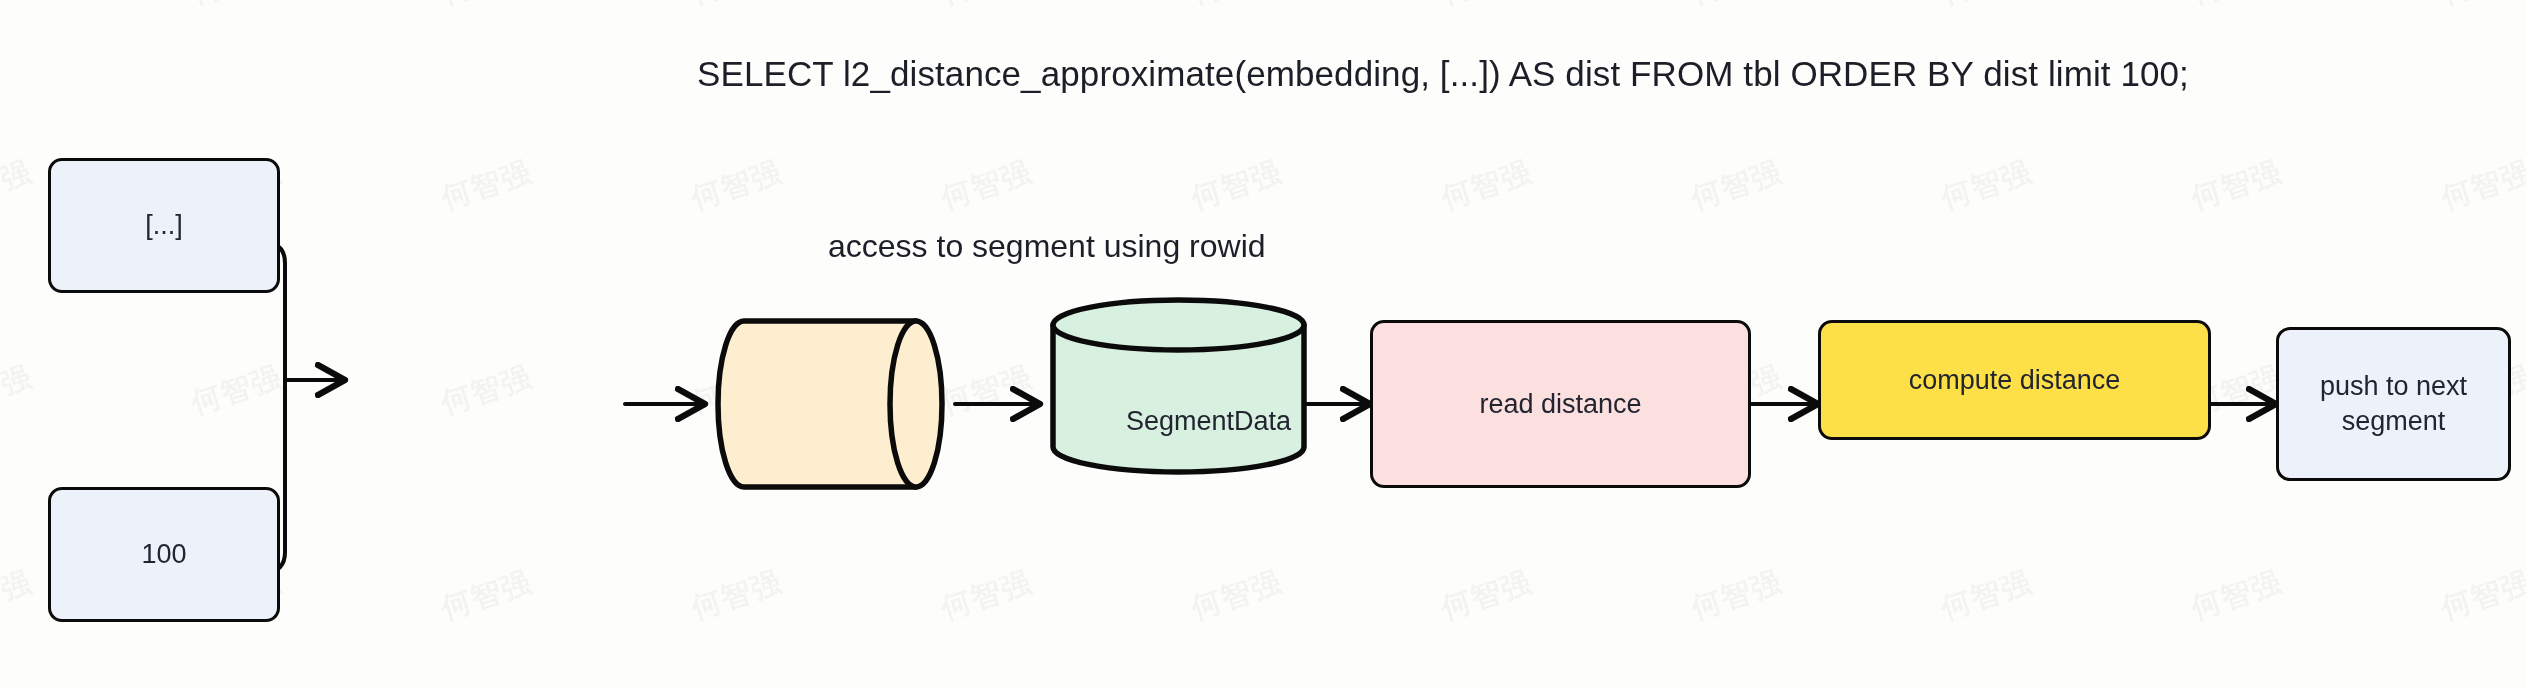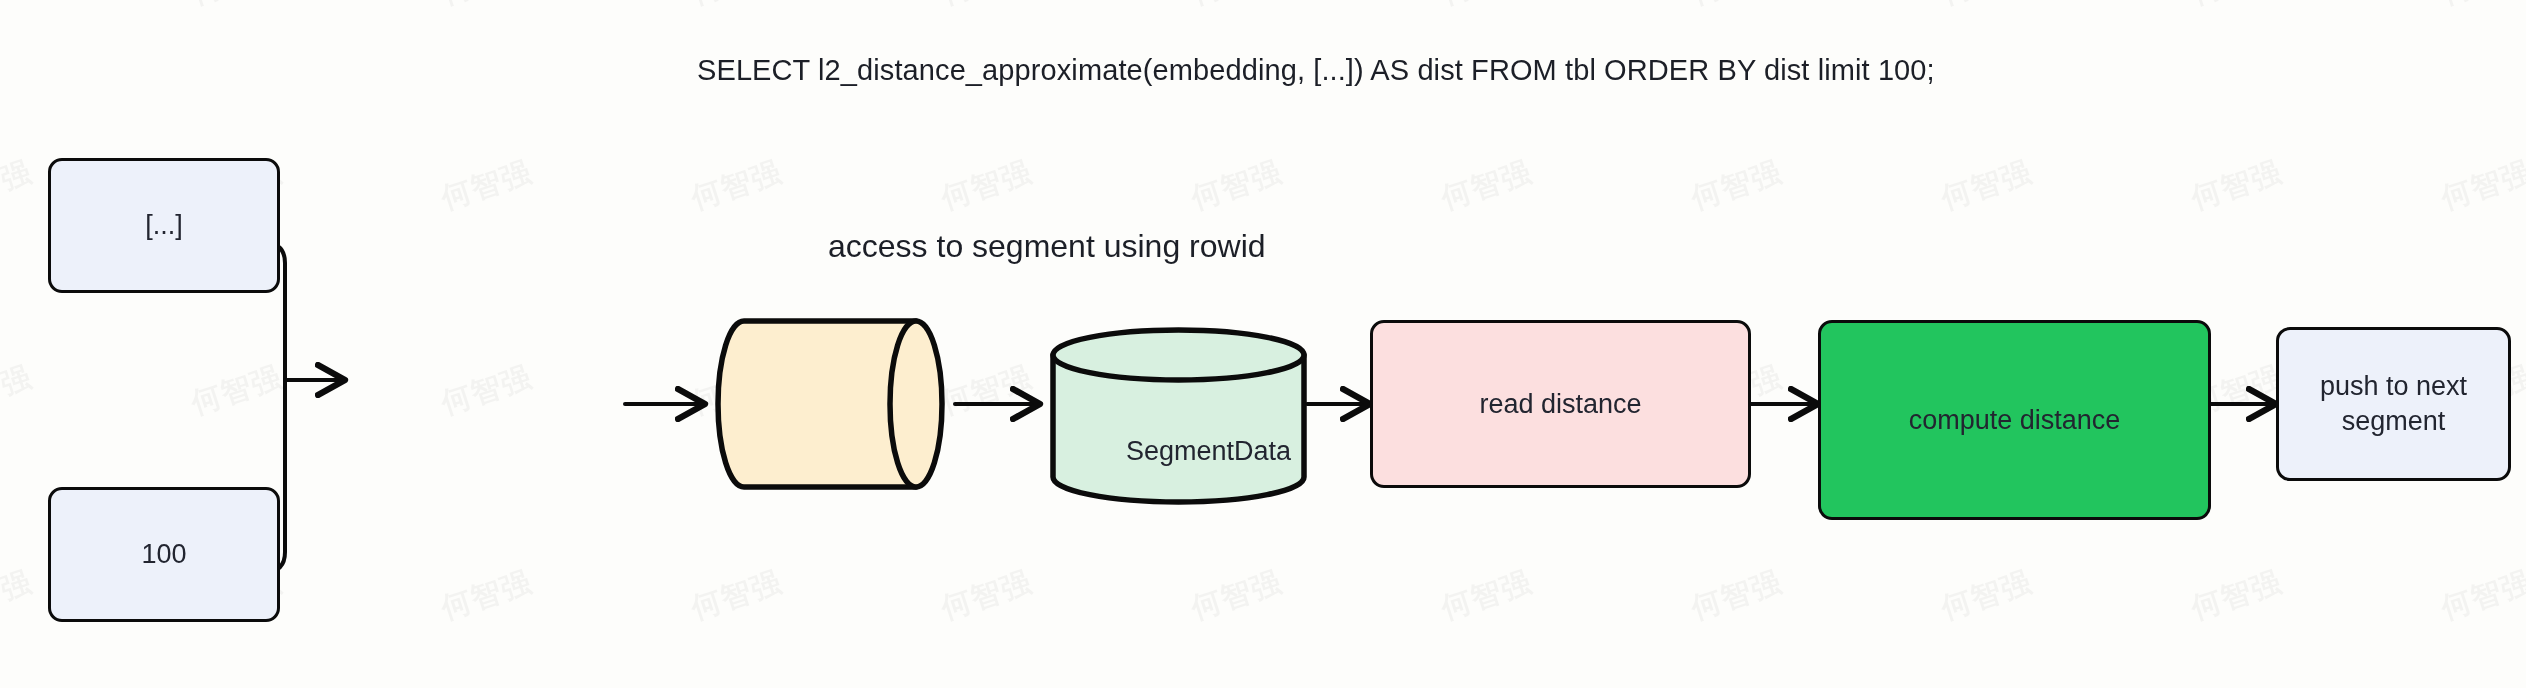--- a/index.html
+++ b/index.html
@@ -95,21 +95,21 @@
   }
   
   .free-text {
     position: absolute;
     z-index: 3;
     font-family: "Liberation Sans", sans-serif;
     color: #1c1f27;
     white-space: nowrap;
   }
   #query-title {
-    font-size: 29px;
+    font-size: 35px;
     letter-spacing: 0.1px;
   }
   #edge-note {
     font-size: 32px;
   }
 </style>
 </head>
 <body>
 
 <div id="canvas">
@@ -196,33 +196,33 @@
   </div>
 
 
   <div class="cyl-h" style="left:705px; top:318px; width:250px; height:172px;">
     <svg width="250" height="172" viewBox="0 0 250 172" xmlns="http://www.w3.org/2000/svg">
       <path d="M 211 3 L 39 3 A 26 83 0 0 0 39 169 L 211 169 Z" fill="#fdeecf" stroke="#0b0b0b" stroke-width="5.5" stroke-linejoin="round"></path>
       <ellipse cx="211" cy="86" rx="26" ry="83" fill="#fdeecf" stroke="#0b0b0b" stroke-width="5.5"></ellipse>
     </svg>
   </div>
 
-  <div class="cyl-v" style="left:1050px; top:330px; width:289px; height:172px;">
+  <div class="cyl-v" style="left:1050px; top:300px; width:289px; height:172px;">
     <svg width="257" height="172" viewBox="0 0 257 172" xmlns="http://www.w3.org/2000/svg">
       <path d="M 3 25 L 3 147 A 125.5 25 0 0 0 254 147 L 254 25 Z" fill="#d8f0e0" stroke="#0b0b0b" stroke-width="5.5" stroke-linejoin="round"></path>
       <ellipse cx="128.5" cy="25" rx="125.5" ry="25" fill="#d8f0e0" stroke="#0b0b0b" stroke-width="5.5"></ellipse>
     </svg>
     <span class="node-label" style="top:104px;">SegmentData</span>
   </div>
 
   <div class="node rect-node" style="left:1370px; top:320px; width:381px; height:168px; background:#fcdfdf;">
     <span class="node-label">read distance</span>
   </div>
 
-  <div class="node rect-node" style="left:1818px; top:320px; width:393px; height:200px; background:#22c55e;">
+  <div class="node rect-node" style="left:1818px; top:320px; width:393px; height:120px; background:#fde047;">
     <span class="node-label">compute distance</span>
   </div>
 
   <div class="node rect-node" style="left:2276px; top:327px; width:235px; height:154px; background:#edf1fa; flex-direction:column;">
     <span class="node-label" style="padding:0;">push to next</span>
     <span class="node-label" style="padding:0;">segment</span>
   </div>
 
 </div>
 

